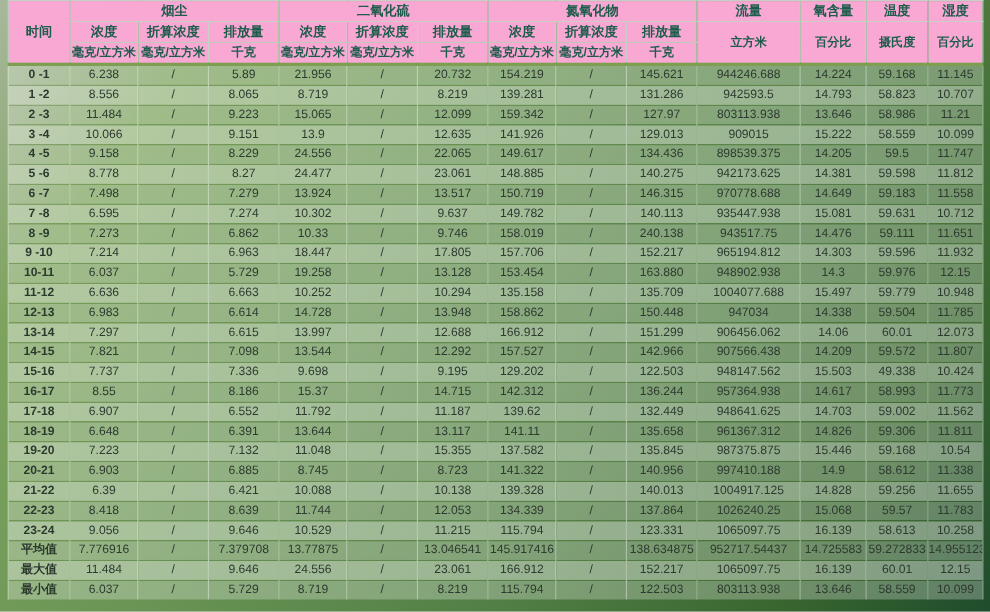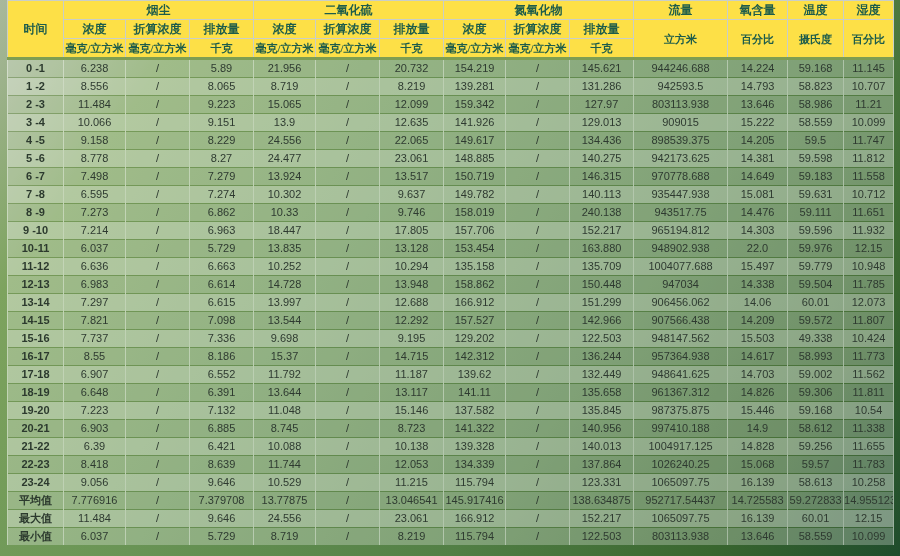--- a/index.html
+++ b/index.html
@@ -6,27 +6,27 @@
   body{
     width:900px;height:556px;overflow:hidden;
     font-family:"Liberation Sans","DejaVu Sans",sans-serif;
     background:linear-gradient(125deg,#a9b89d 0%,#7da35e 16%,#699455 40%,#527f45 65%,#39662f 85%,#1f4c2c 100%);
   }
   table{
     border-collapse:collapse;table-layout:fixed;
     margin-left:7px;margin-top:0;width:886px;
   }
   thead th{
-    background:#fde047;
+    background:#f9a8d4;
     color:#1d5c4b;
     font-size:12px;font-weight:bold;
     border:1px solid #c9cec7;
     height:18px;line-height:18px;
     padding:0;text-align:center;
-    overflow:hidden;white-space:nowrap;font-family:Liberation Serif, serif;
+    overflow:hidden;white-space:nowrap;
   }
   thead th.unit{font-size:11px;font-weight:bold;}
   thead{border-bottom:3px solid #7e9e52;}
   tbody td{
     color:#2e3a30;
     font-size:11px;
     height:17px;line-height:17px;
     padding:0;text-align:center;
     border-left:1px solid rgba(255,255,255,0.55);
     border-right:1px solid rgba(255,255,255,0.55);
@@ -254,28 +254,28 @@
         <td>965194.812</td>
         <td>14.303</td>
         <td>59.596</td>
         <td>11.932</td>
       </tr>
       <tr>
         <td class="time">10-11</td>
         <td>6.037</td>
         <td>/</td>
         <td>5.729</td>
-        <td>13.835</td>
+        <td>19.258</td>
         <td>/</td>
         <td>13.128</td>
         <td>153.454</td>
         <td>/</td>
         <td>163.880</td>
         <td>948902.938</td>
-        <td>22.0</td>
+        <td>14.3</td>
         <td>59.976</td>
         <td>12.15</td>
       </tr>
       <tr>
         <td class="time">11-12</td>
         <td>6.636</td>
         <td>/</td>
         <td>6.663</td>
         <td>10.252</td>
         <td>/</td>
@@ -400,21 +400,21 @@
         <td>59.306</td>
         <td>11.811</td>
       </tr>
       <tr>
         <td class="time">19-20</td>
         <td>7.223</td>
         <td>/</td>
         <td>7.132</td>
         <td>11.048</td>
         <td>/</td>
-        <td>15.146</td>
+        <td>15.355</td>
         <td>137.582</td>
         <td>/</td>
         <td>135.845</td>
         <td>987375.875</td>
         <td>15.446</td>
         <td>59.168</td>
         <td>10.54</td>
       </tr>
       <tr>
         <td class="time">20-21</td>

